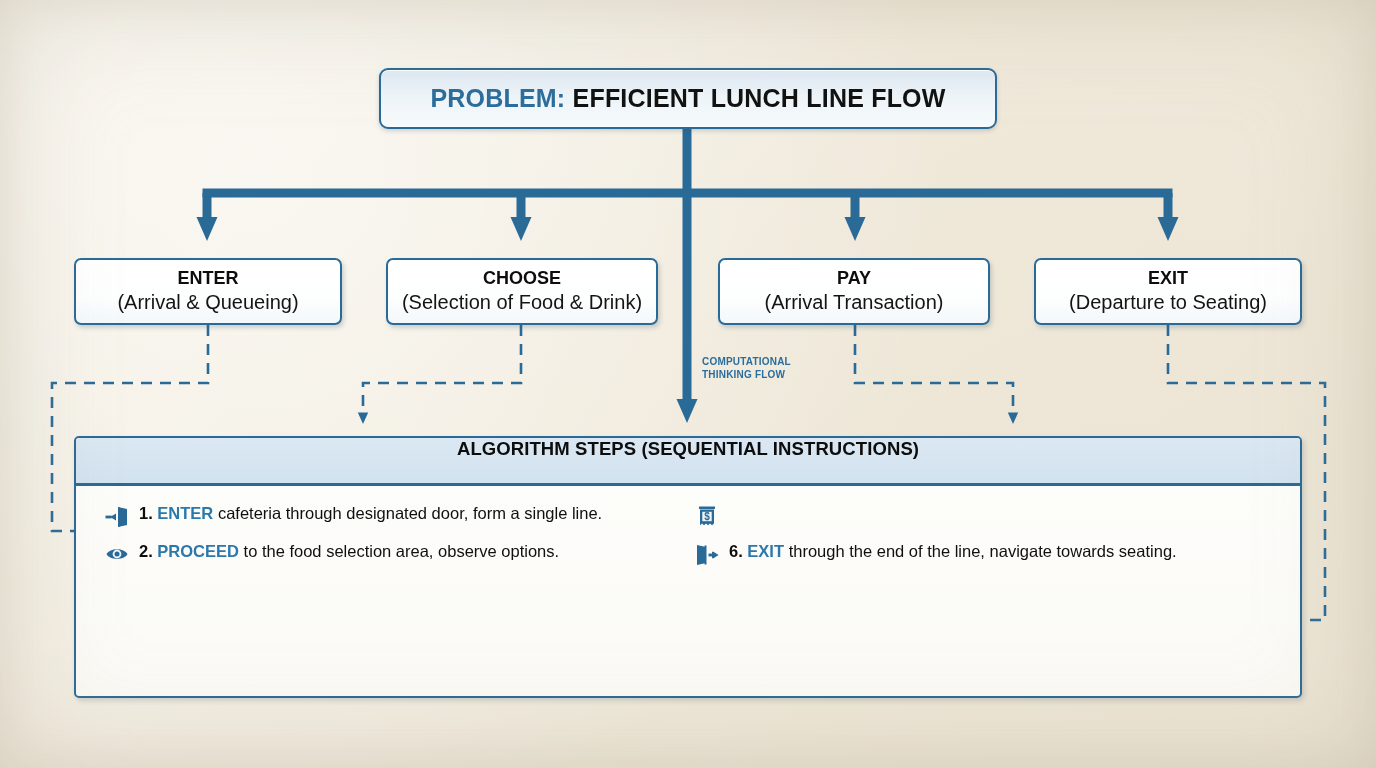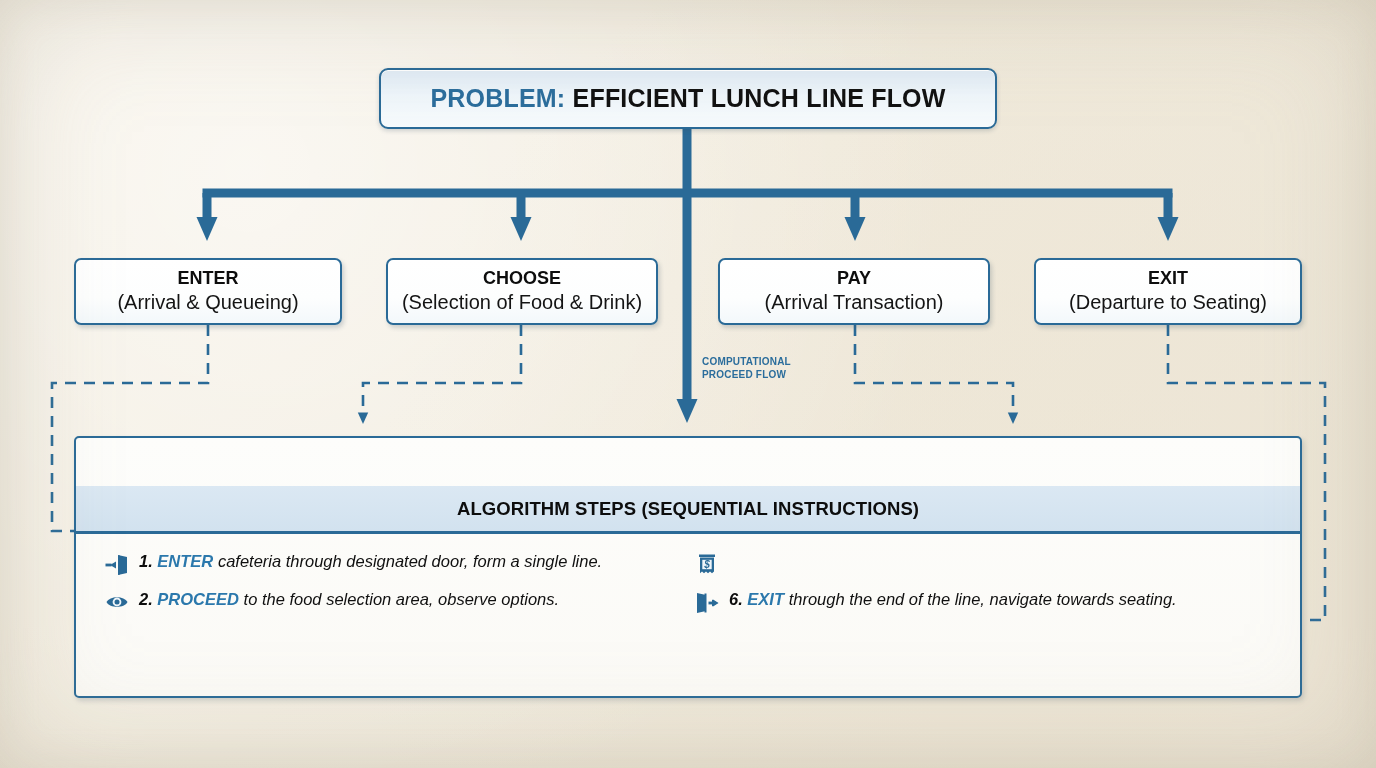--- a/index.html
+++ b/index.html
@@ -65,24 +65,24 @@
   .algo-panel{
     position:absolute;left:74px;top:436px;width:1228px;height:262px;
     border:2px solid #2a6a97;border-radius:5px;
     background:linear-gradient(180deg,#fdfdfb 0%,#fbfaf6 100%);
     box-shadow:2px 3px 5px rgba(60,80,100,.20);
     box-sizing:border-box;overflow:hidden;
   }
   .algo-header{
     height:45px;border-bottom:3px solid #2a6a97;
     background:linear-gradient(180deg,#dbe8f3 0%,#d2e2ef 100%);
-    display:flex;align-items:center;justify-content:center;margin-top:48px;
+    display:flex;justify-content:center;
   }
   .algo-header-text{font-size:18.5px;font-weight:bold;color:#0d0d0d;letter-spacing:.1px;}
-  .algo-body{display:flex;padding:18px 0 12px 0;height:calc(100% - 48px);box-sizing:border-box;font-style:italic;}
+  .algo-body{display:flex;padding:18px 0 12px 0;height:calc(100% - 48px);box-sizing:border-box;}
   .algo-col{width:50%;box-sizing:border-box;}
   .algo-col.left{padding-left:28px;}
   .algo-col.right{padding-left:6px;}
 
   .step{display:flex;align-items:flex-start;margin-bottom:15px;}
   .step-icon{
     width:26px;min-width:26px;height:22px;margin-right:9px;margin-top:1px;
     display:flex;align-items:center;justify-content:center;
   }
   .step-text{font-size:16.5px;color:#101010;line-height:1.15;white-space:nowrap;}
@@ -161,21 +161,21 @@
     <div class="cat-title">PAY</div>
     <div class="cat-sub">(Arrival Transaction)</div>
   </div>
   <div class="cat-box" id="cat-3">
     <div class="cat-title">EXIT</div>
     <div class="cat-sub">(Departure to Seating)</div>
   </div>
 
   <div class="flow-label">
     <span>COMPUTATIONAL</span><br>
-    <span>PROCEED FLOW</span>
+    <span>THINKING FLOW</span>
   </div>
 
   <div class="algo-panel">
     <div class="algo-header">
       <div class="algo-header-text">ALGORITHM STEPS (SEQUENTIAL INSTRUCTIONS)</div>
     </div>
     <div class="algo-body">
 
       <div class="algo-col left">
 

